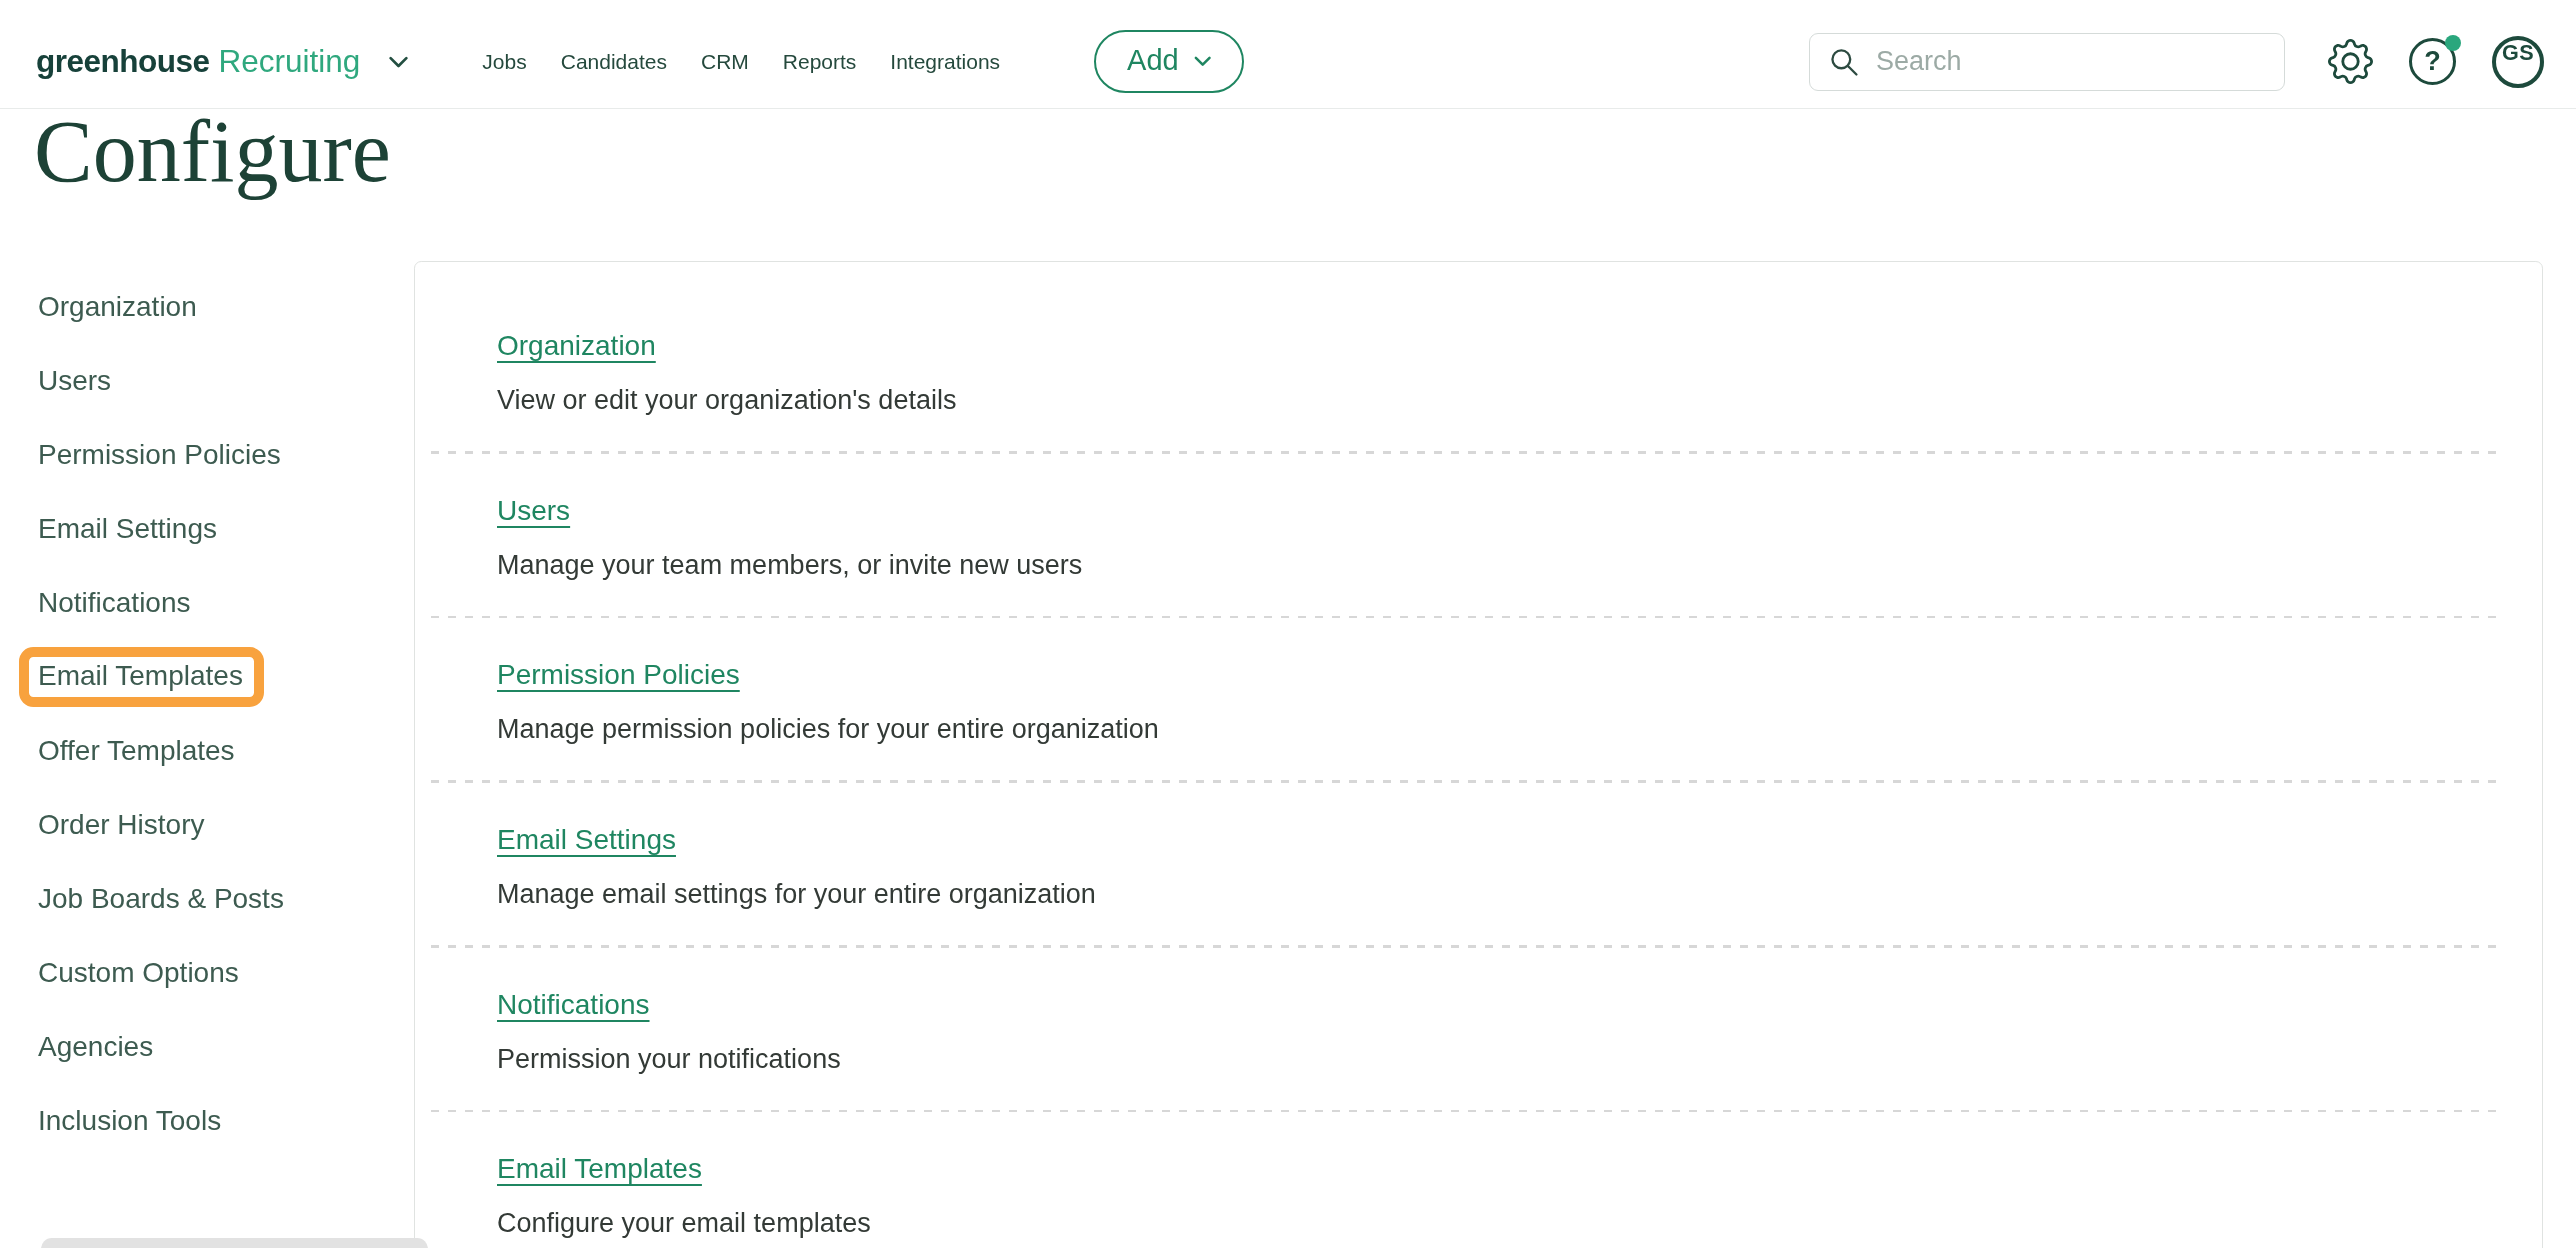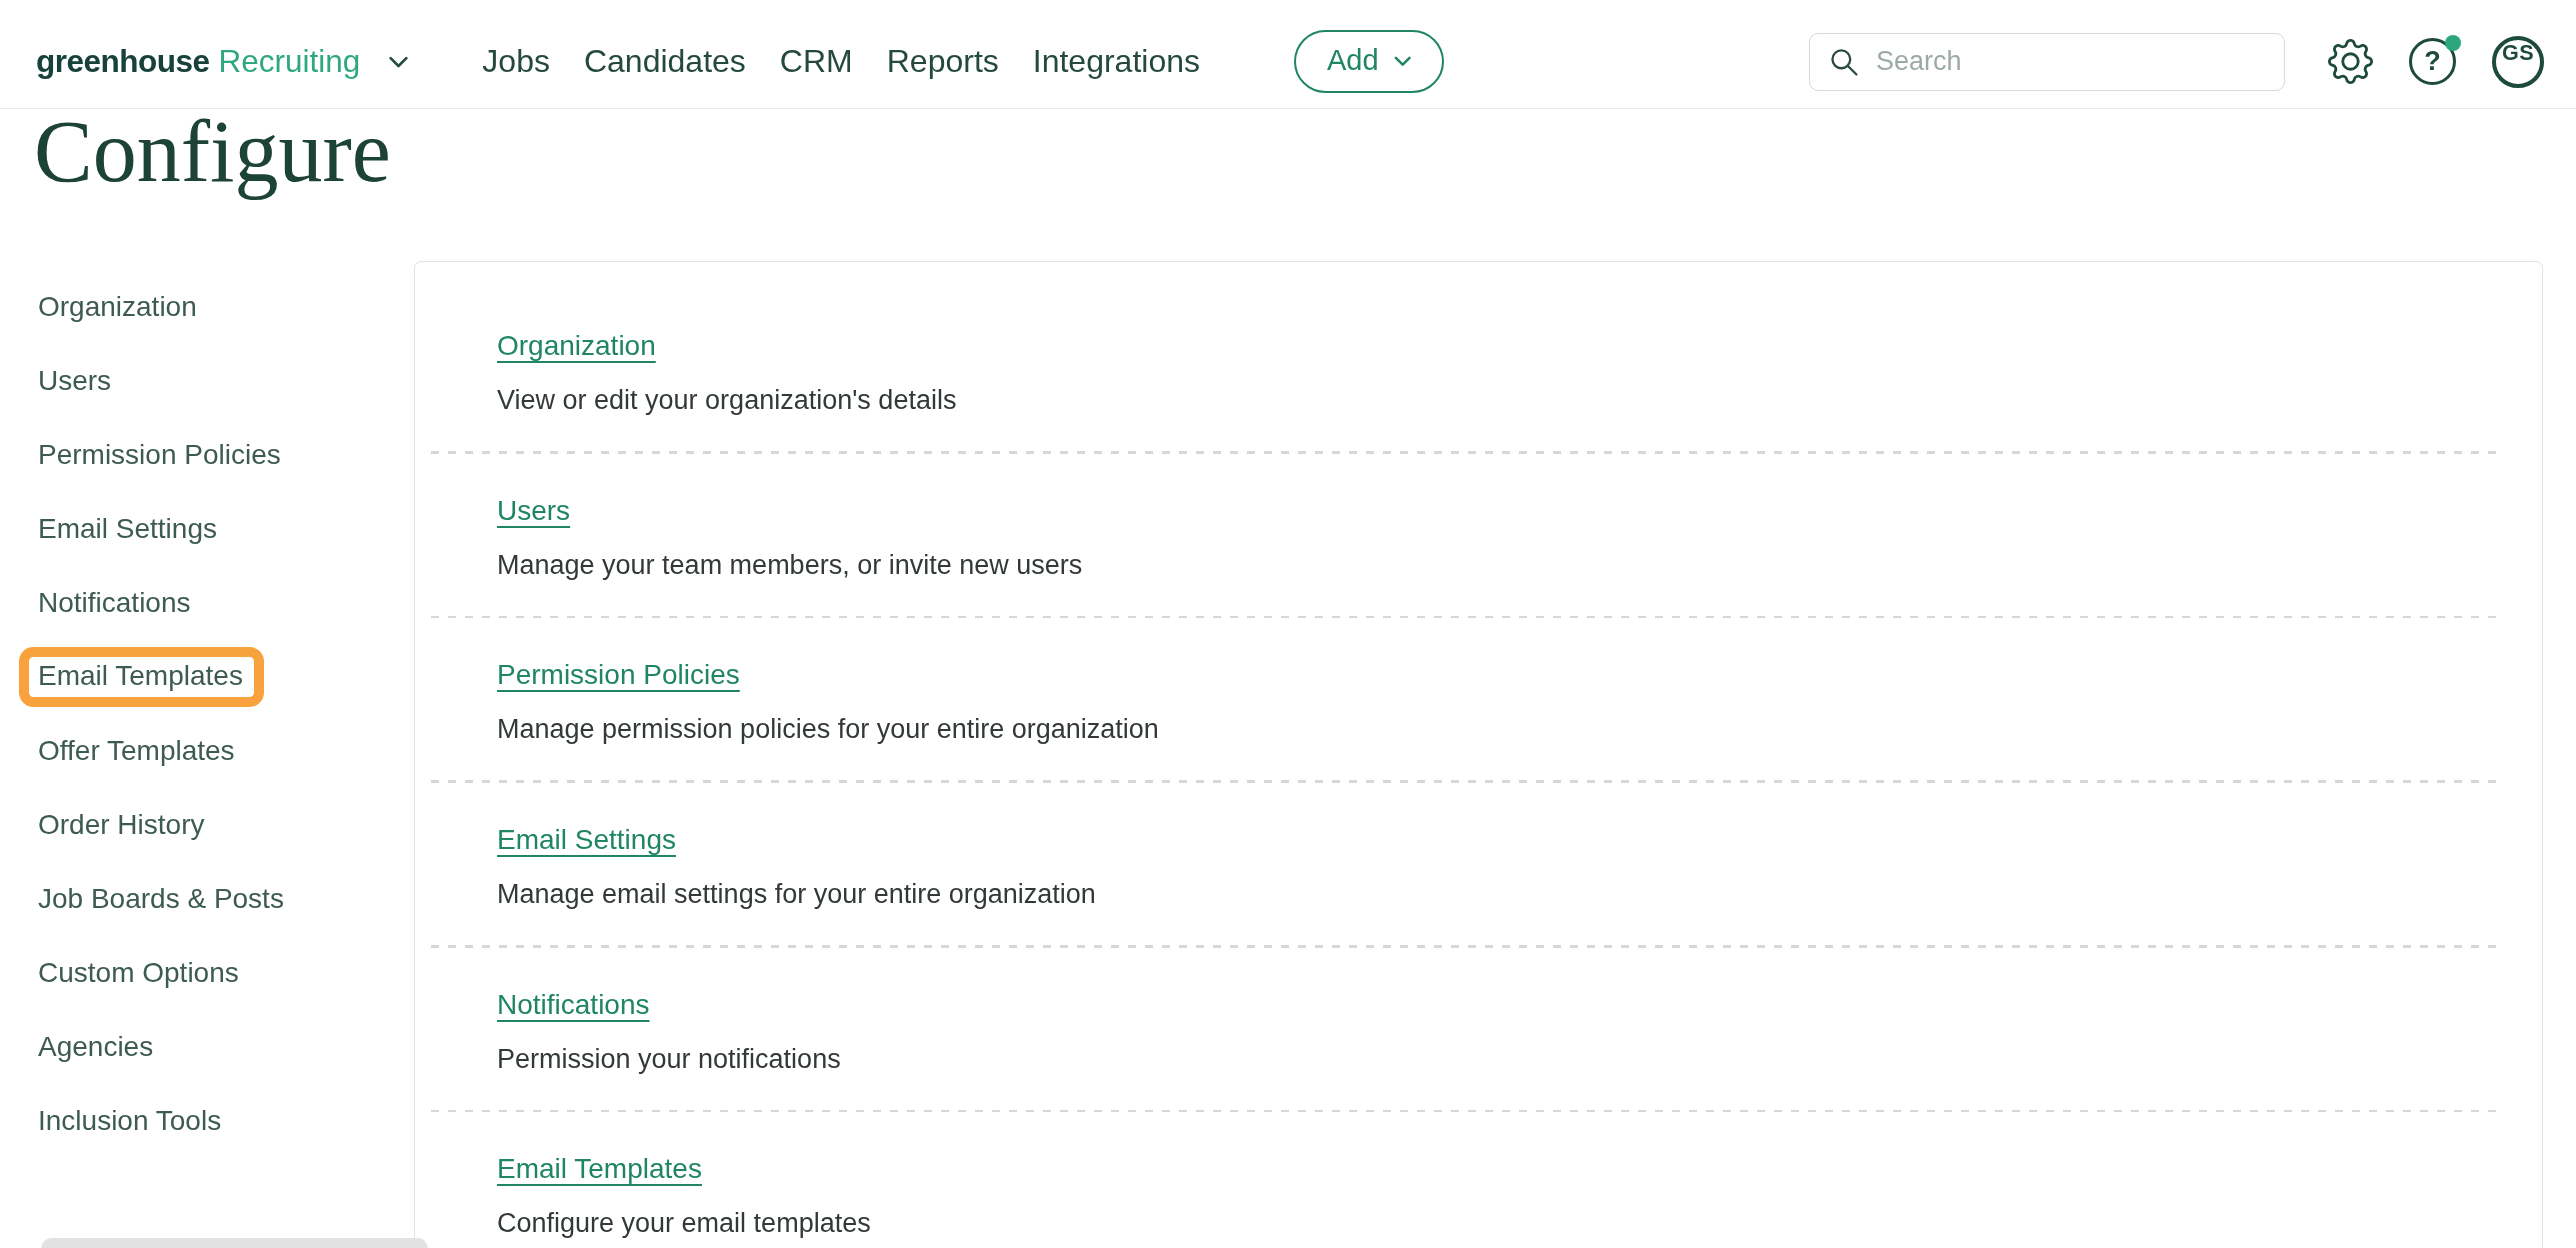--- a/index.html
+++ b/index.html
@@ -8,21 +8,21 @@
 
   
   .header { position: absolute; top: 15px; left: 0; width: 2576px; height: 94px;
     display: flex; align-items: center; padding: 0 32px 0 36px;
     border-bottom: 1.8px solid #e8ebea; background: #fff; }
   .logo { display: flex; align-items: baseline; cursor: pointer; }
   .logo-brand { font-size: 31.5px; font-weight: 600; color: #17413a; letter-spacing: -0.5px; }
   .logo-product { font-size: 31.5px; font-weight: 400; color: #2fa87e; margin-left: 9px; }
   .logo-chevron { margin-left: 25px; align-self: center; display: flex; }
   .nav { display: flex; align-items: center; gap: 34px; margin-left: 70px; }
-  .nav-item { font-size: 32px; color: #25493d; cursor: pointer; white-space: nowrap; }
+  .nav-item { font-size: 21px; color: #25493d; cursor: pointer; white-space: nowrap; }
   .add-btn { margin-left: 94px; display: flex; align-items: center; gap: 12.6px;
     border: 2.7px solid #1f8661; border-radius: 40px; padding: 11.7px 27px 13.5px 31px;
     color: #1f8661; font-size: 29px; background: #fff; cursor: pointer; }
   .header-spacer { flex: 1; }
   .search-box { width: 476px; height: 58px; border: 1.8px solid #d5dbd9; border-radius: 9px;
     display: flex; align-items: center; padding: 0 16px 0 18px; background: #fff; justify-content: flex-end; }
   .search-box input { border: none; outline: none; flex: 1; font-size: 27px;
     color: #25493d; background: transparent; font-family: "Liberation Sans", sans-serif; margin-left: 16px; }
   .search-box input::placeholder { color: #9caaa5; }
   .icon-cluster { display: flex; align-items: center; gap: 36px; margin-left: 43px; }

